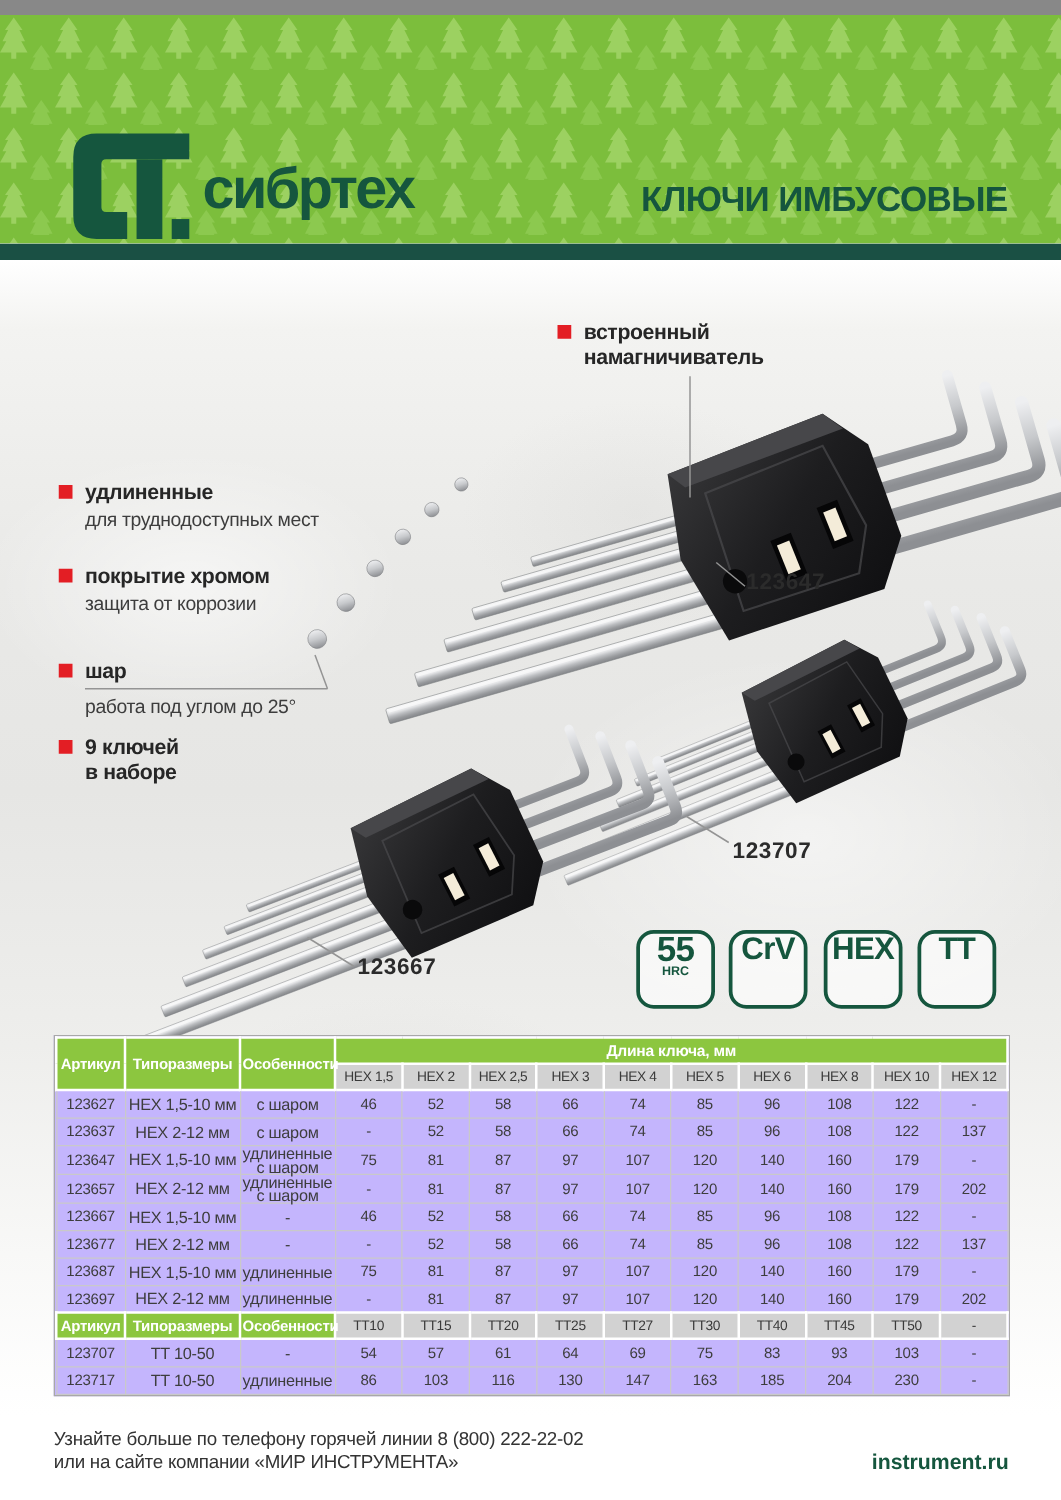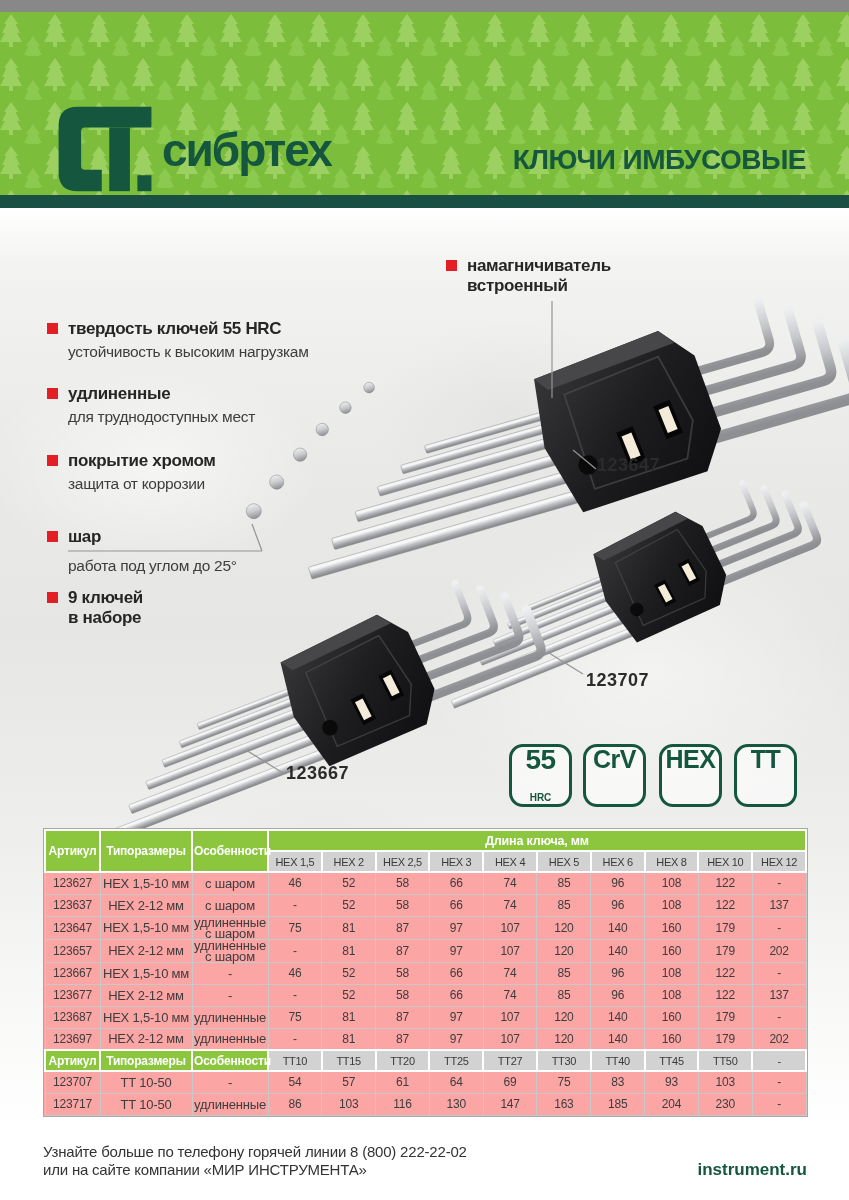--- a/index.html
+++ b/index.html
@@ -38,27 +38,27 @@
   .keyset { position:absolute; overflow:visible; }
   .keyset-a { left:205px; top:270px; width:620px; height:190px; transform:rotate(-16deg); }
   .keyset-b { left:365px; top:476px; width:430px; height:132px; transform:rotate(-22deg); }
   .keyset-c { left:15px;  top:573px; width:500px; height:154px; transform:rotate(-21deg); }
   .callouts { position:absolute; left:0; top:0; pointer-events:none; }
   .product-label { position:absolute; font-size:18px; font-weight:bold; color:#2b2b2b; letter-spacing:0.5px; }
 
   
   .badge { position:absolute; top:732px; width:63px; height:63px; border:3px solid #15563E; border-radius:14px;
            background:rgba(255,255,255,.6); display:flex; flex-direction:column; align-items:center;
-           justify-content:space-between; color:#15563E; font-weight:bold; }
+           justify-content:flex-start; color:#15563E; font-weight:bold; }
   .badge .b1 { font-size:25px; line-height:24px; letter-spacing:-0.5px; }
   .badge .b2 { font-size:10px; line-height:12px; letter-spacing:0; }
   .badge-55 .b1 { font-size:28px; line-height:25px; }
 
   
-  .spec-table-wrap { position:absolute; left:43px; top:816px; width:765px; border:1px solid #a8a8a8; background:#fca5a5; }
+  .spec-table-wrap { position:absolute; left:43px; top:816px; width:765px; border:1px solid #a8a8a8; background:#c4b5fd; }
   .spec-table { width:100%; border-collapse:collapse; table-layout:fixed; }
   .spec-table th, .spec-table td { padding:0 1px; text-align:center; vertical-align:middle; }
   .hg   { background:#8CC63F; color:#fff; font-weight:bold; font-size:12px; border:2px solid #fff; height:21px; letter-spacing:-0.2px; }
   .hg-span { font-size:12.5px; }
   .hgray{ background:#d2d2d2; color:#3a3a3a; font-weight:normal; font-size:11px; border:2px solid #fff; height:21px; letter-spacing:-0.3px; }
   .spec-table td { border:1px solid #c9c9c9; font-size:12px; color:#3d3d3d; height:22px; letter-spacing:-0.2px; }
   td.c-type, td.c-feat { font-size:13px; line-height:11px; }
 
   
   .footer-line { position:absolute; left:43px; font-size:15px; color:#333; letter-spacing:-0.2px; }
@@ -172,25 +172,20 @@
     <g stroke="#949494" stroke-width="1.2">
       <line x1="552" y1="289" x2="552" y2="386"></line>
       <line x1="573" y1="438" x2="596" y2="457"></line>
       <line x1="68" y1="539" x2="262" y2="539"></line>
       <line x1="262" y1="539" x2="252" y2="512"></line>
       <line x1="549" y1="641" x2="583" y2="662"></line>
       <line x1="246" y1="738" x2="283" y2="761"></line>
     </g>
   </svg>
 
-  <div class="feature" style="top:307px">
-    <span class="bullet"></span>
-    <div class="f-title">твердость ключей 55 HRC</div>
-    <div class="f-desc">устойчивость к высоким нагрузкам</div>
-  </div>
   <div class="feature" style="top:372px">
     <span class="bullet"></span>
     <div class="f-title">удлиненные</div>
     <div class="f-desc">для труднодоступных мест</div>
   </div>
   <div class="feature" style="top:439px">
     <span class="bullet"></span>
     <div class="f-title">покрытие хромом</div>
     <div class="f-desc">защита от коррозии</div>
   </div>
@@ -200,22 +195,22 @@
     <div class="f-desc f-desc-gap">работа под углом до 25°</div>
   </div>
   <div class="feature" style="top:576px">
     <span class="bullet"></span>
     <div class="f-title">9 ключей</div>
     <div class="f-title">в наборе</div>
   </div>
 
   <div class="feature feature-right" style="top:244px">
     <span class="bullet"></span>
+    <div class="f-title">встроенный</div>
     <div class="f-title">намагничиватель</div>
-    <div class="f-title">встроенный</div>
   </div>
 
   <div class="product-label" style="left:597px;top:443px">123647</div>
   <div class="product-label" style="left:586px;top:658px">123707</div>
   <div class="product-label" style="left:286px;top:751px">123667</div>
 
   <div class="badge badge-55" style="left:509px">
     <span class="b1">55</span>
     <span class="b2">HRC</span>
   </div>

